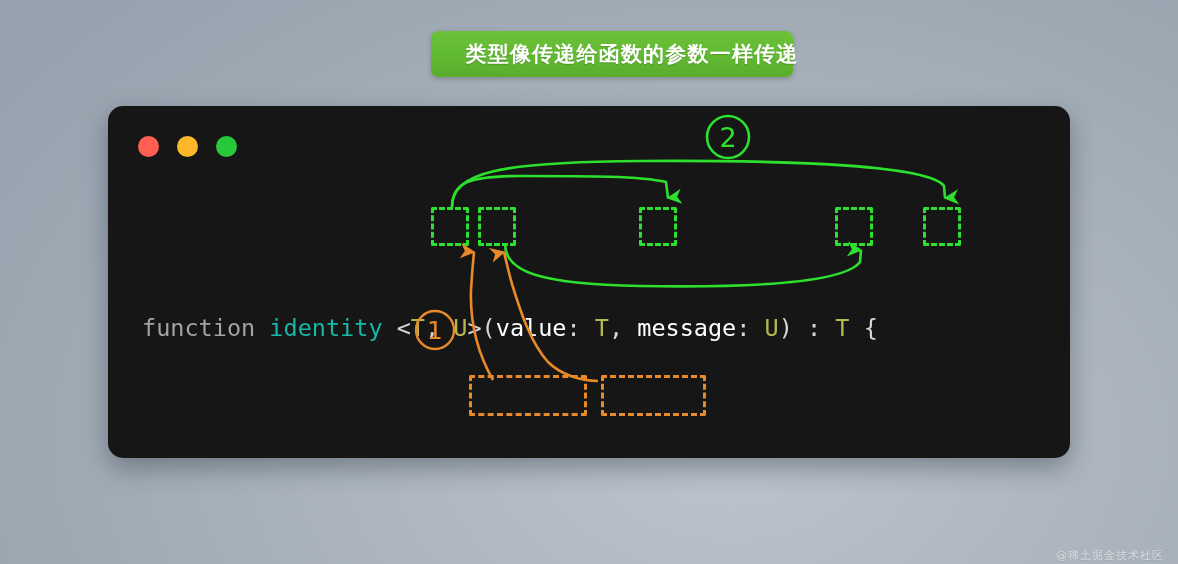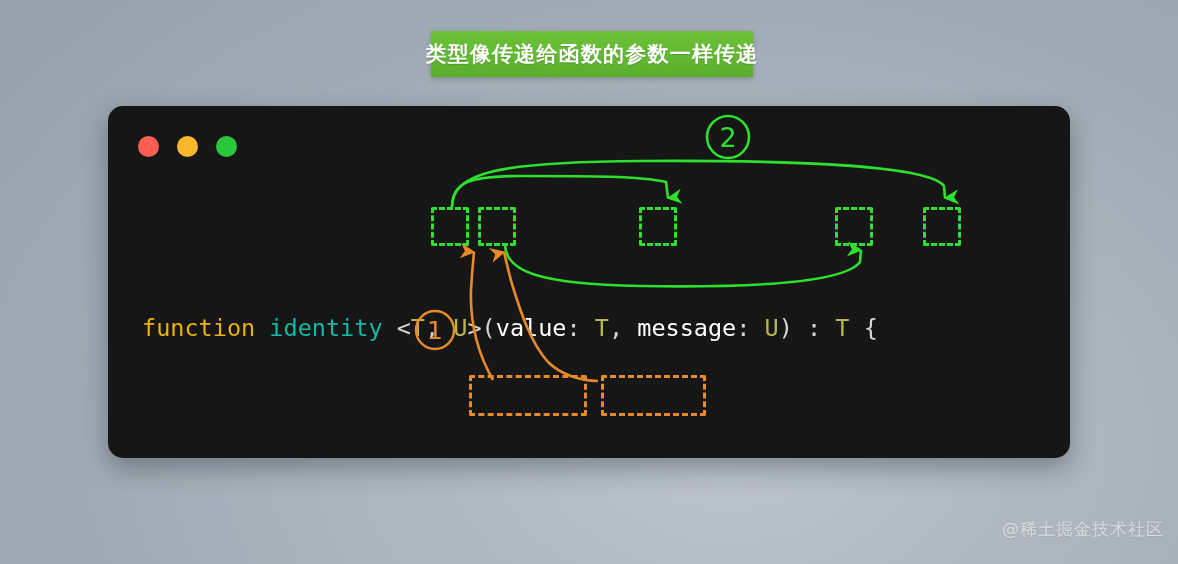--- a/index.html
+++ b/index.html
@@ -23,26 +23,27 @@
     overflow: hidden;
   }
 
   
   #title-banner {
     position: absolute;
     left: 431px;
     top: 31px;
     width: 322px;
     height: 46px;
-    border-radius: 0;
+    border-radius: 7px;
     background: linear-gradient(180deg, #6cc138 0%, #63bb33 45%, #5aad2c 100%);
     box-shadow: 0 2px 5px rgba(40,60,40,0.28);
     display: flex;
     align-items: center;
     justify-content: center;
+    padding-left: 40px;
   }
   #title-banner .label {
     color: #ffffff;
     font-size: 21px;
     font-weight: bold;
     letter-spacing: 1.2px;
     font-family: "DejaVu Sans", sans-serif;
     text-shadow: 0 1px 1px rgba(0,0,0,0.18);
     white-space: nowrap;
   }
@@ -78,21 +79,21 @@
     left: 34px;
     top: 100px;
     font-family: "DejaVu Sans Mono", monospace;
     font-size: 23.5px;
     line-height: 35px;
     white-space: pre;
     letter-spacing: 0px;
   }
   .ln { height: 35px; }
 
-  .tok-kw      { color: #eab308; }           
+  .tok-kw      { color: #a3a3a3; }           
   .tok-fn      { color: #14b8a6; }           
   .tok-punct   { color: #d6d6d6; }           
   .tok-type    { color: #b6b84e; }           
   .tok-param   { color: #ffffff; }           
   .tok-obj     { color: #51c5cf; }           
   .tok-prop    { color: #a98cdc; }           
   .tok-var     { color: #a98cdc; }           
 
   
   .hl {
@@ -111,23 +112,23 @@
     position: absolute;
     left: 0; top: 0;
     width: 1178px; height: 564px;
     pointer-events: none;
   }
 
   
   #watermark {
     position: absolute;
     right: 14px;
-    bottom: 23px;
+    bottom: 1px;
     color: rgba(255,255,255,0.55);
-    font-size: 17px;
+    font-size: 11px;
     letter-spacing: 1px;
     font-family: "DejaVu Sans", sans-serif;
     text-shadow: 0 1px 0 rgba(120,130,140,0.25);
   }
 </style>
 </head>
 <body>
 
 <div id="stage">
 

